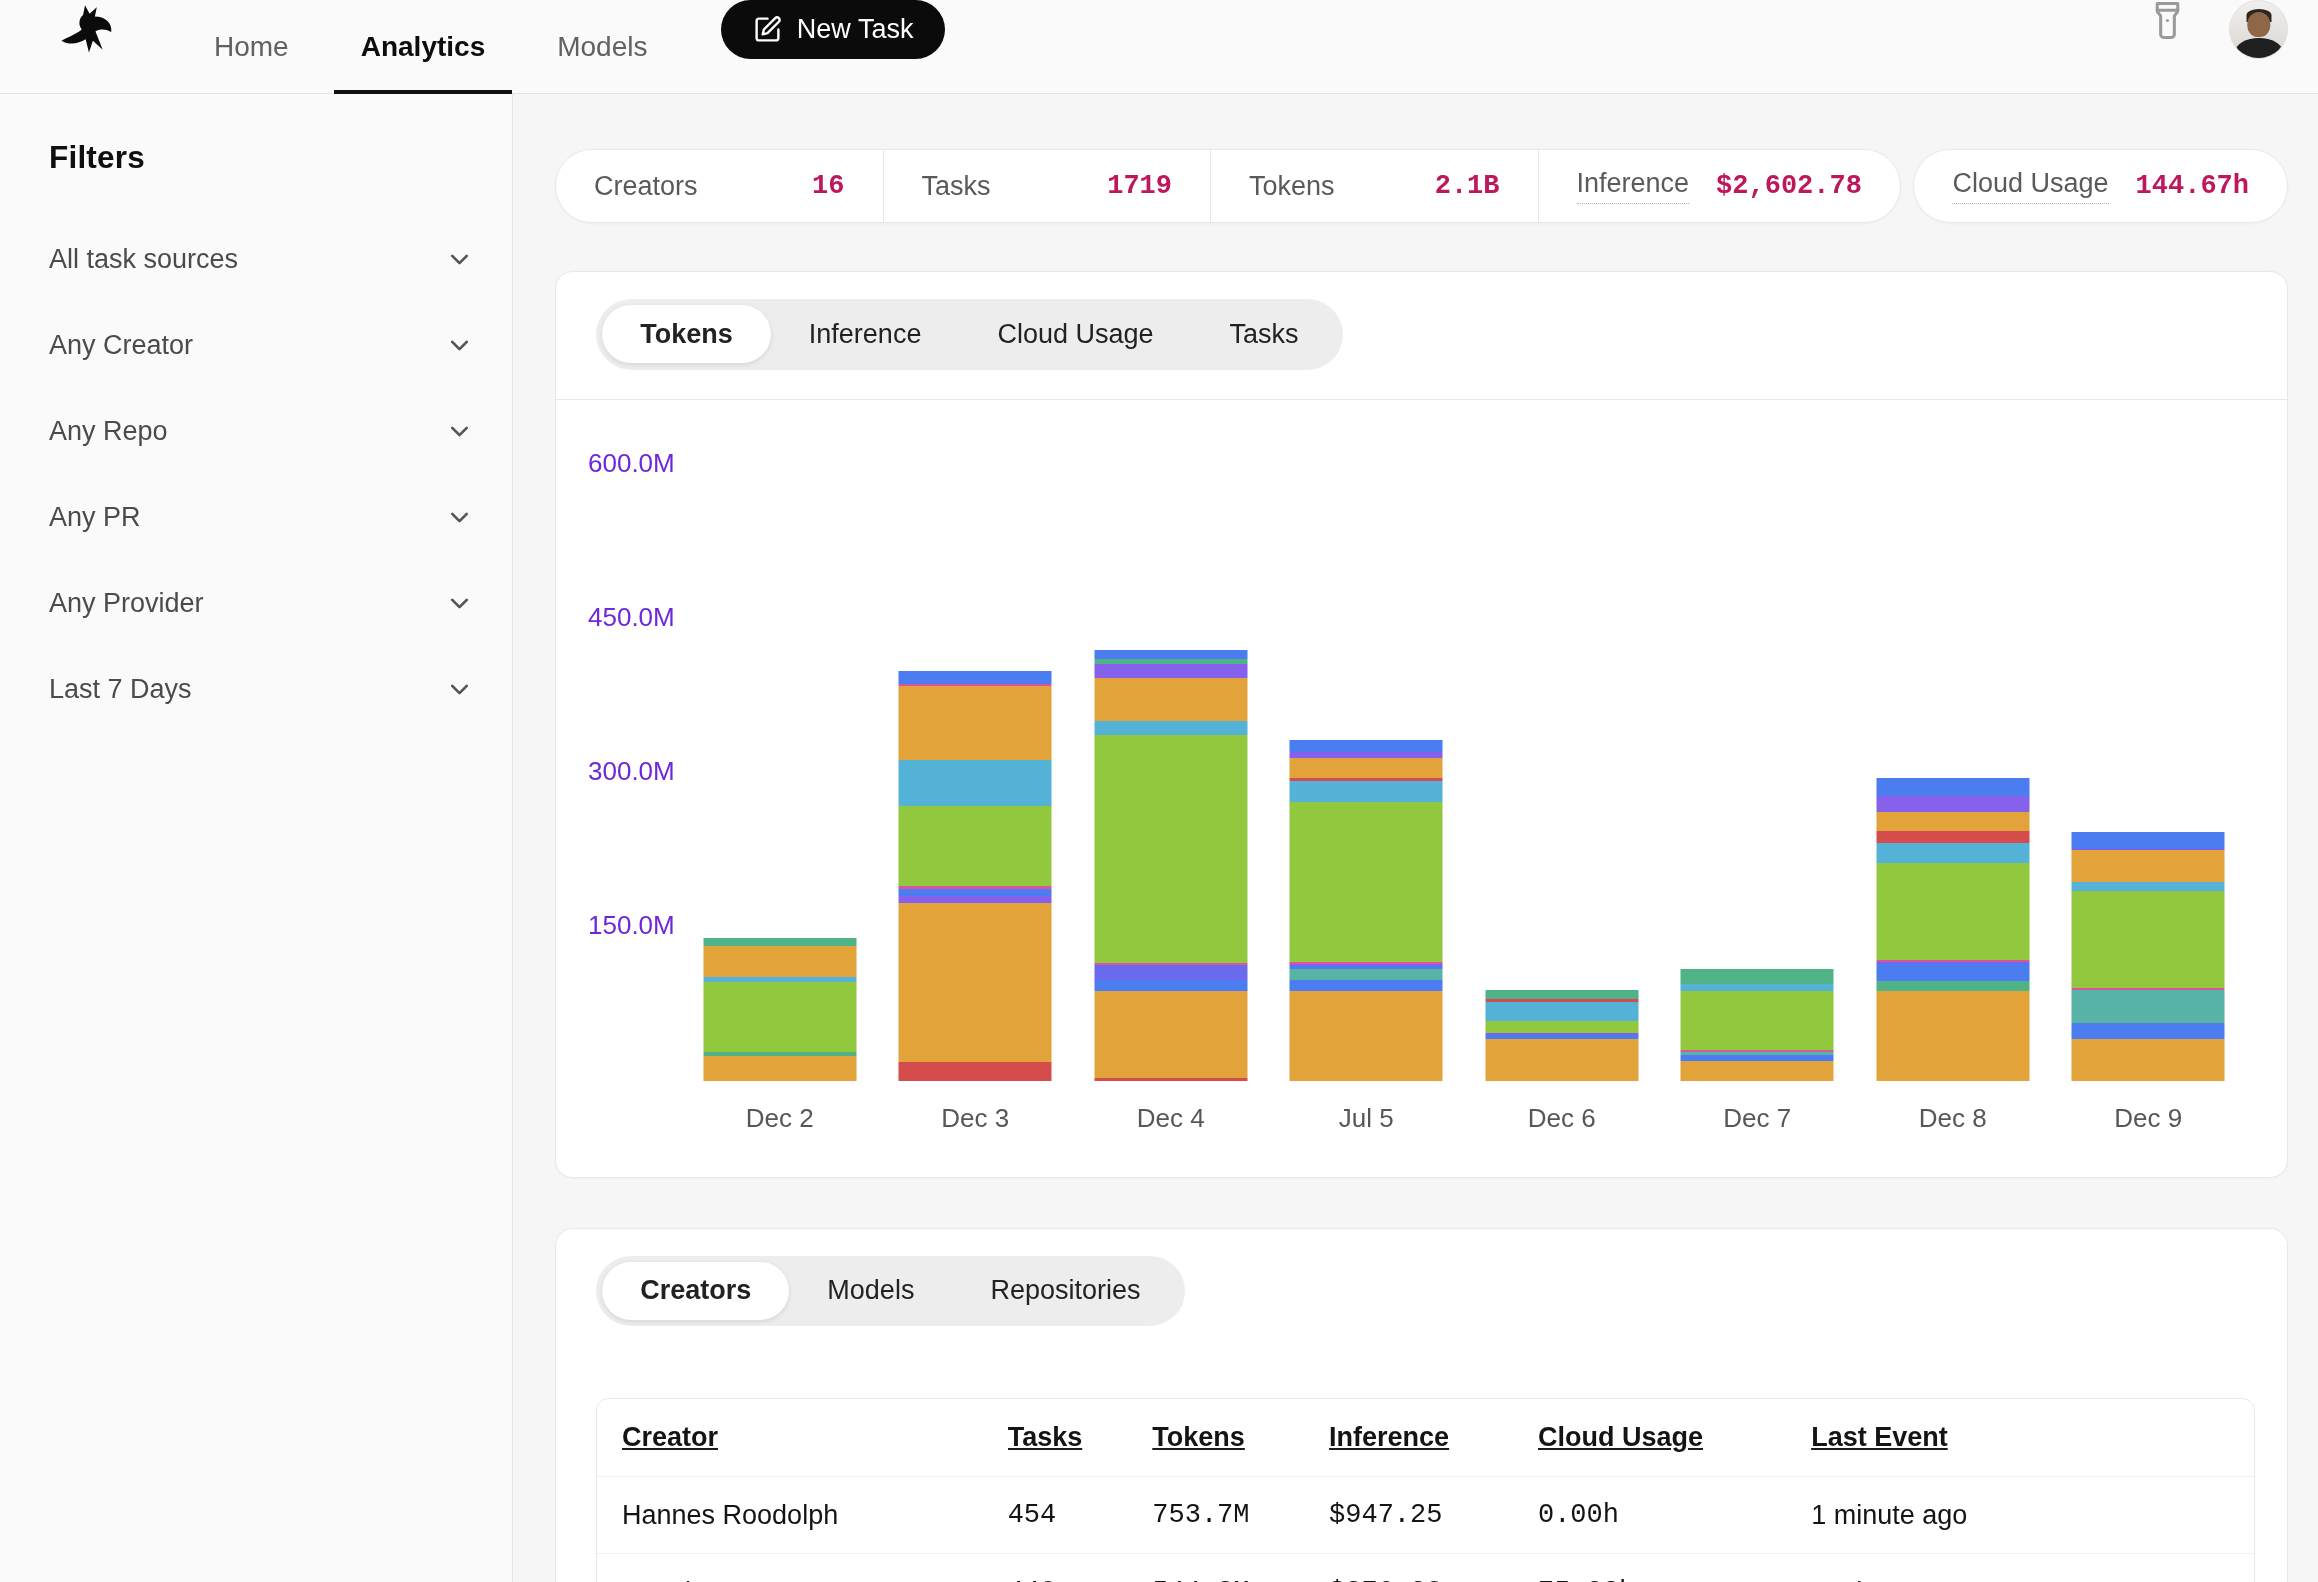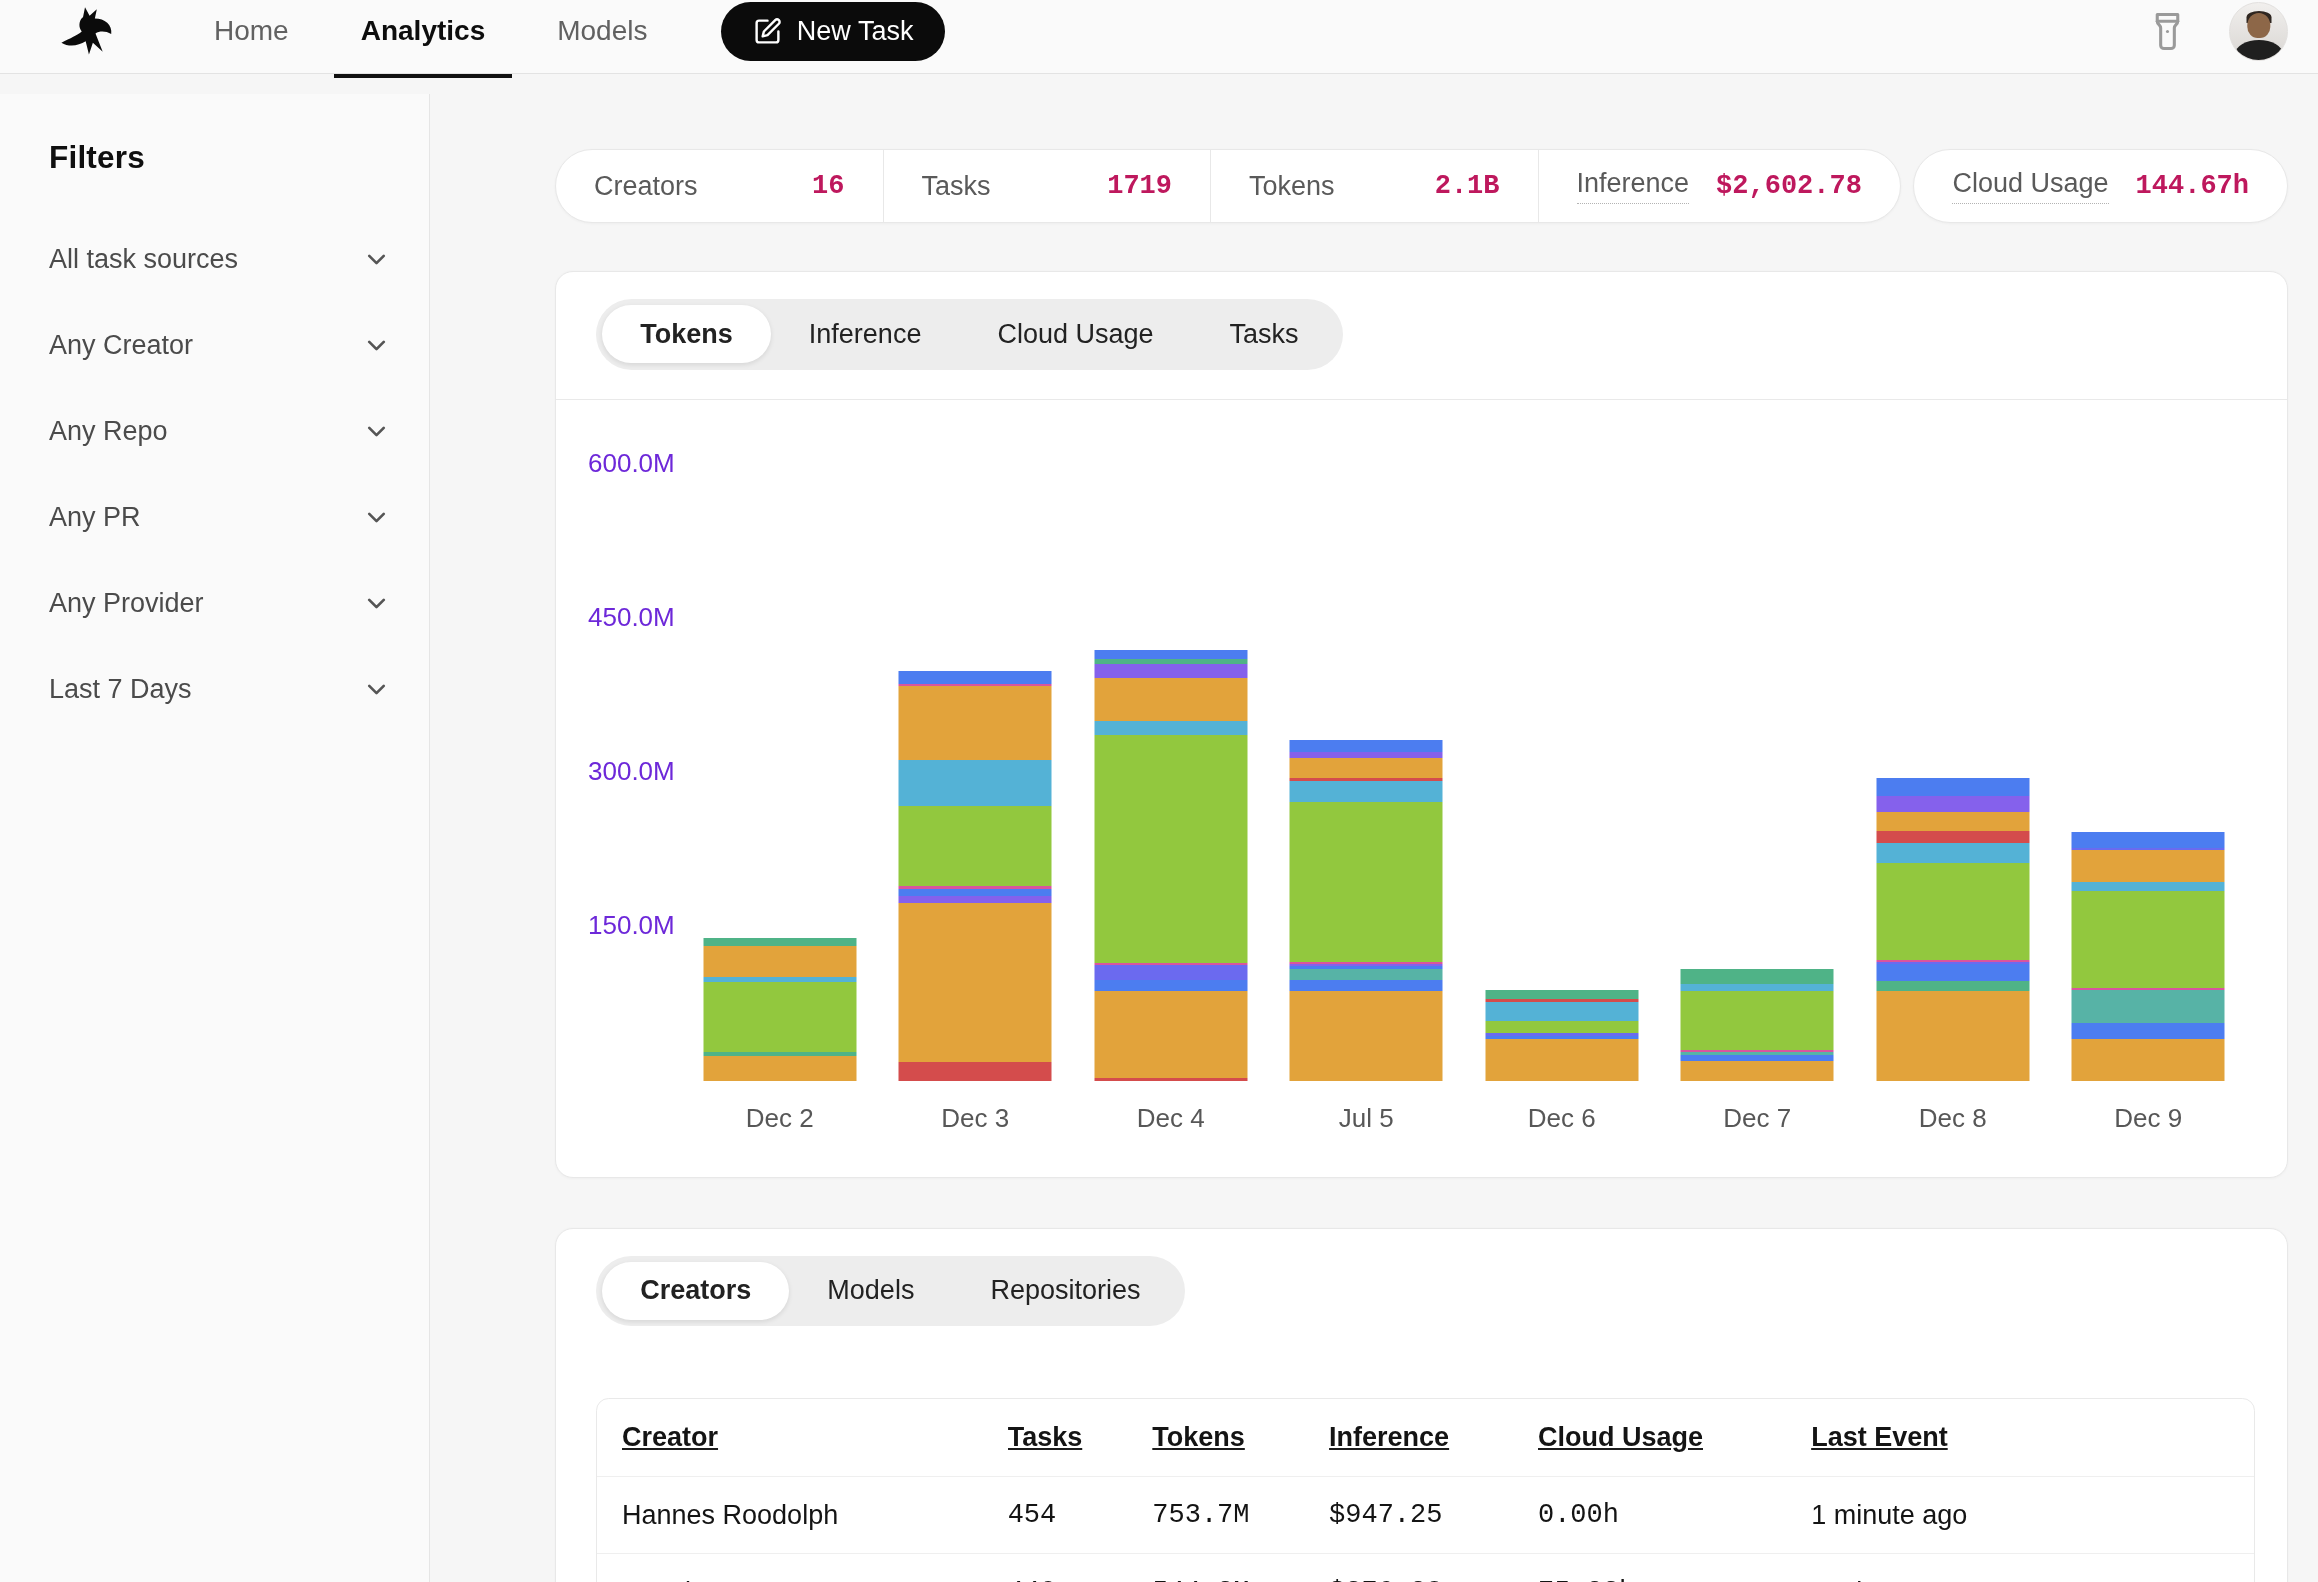--- a/index.html
+++ b/index.html
@@ -1,22 +1,22 @@
 <!DOCTYPE html>
 <html style="font-size:14.4px"><head>
 <meta charset="utf-8">
 <style>
   * { margin:0; padding:0; box-sizing:border-box; }
   html,body { width:2319px; height:1582px; overflow:hidden; }
   body { background:#f6f6f6; font-family:"Liberation Sans", sans-serif; color:#1c1c1c; }
   svg { display:block; }
 
   
-  header { position:fixed; top:0; left:0; right:0; height:74px; background:#fafafa;
-           border-bottom:0.9px solid #e3e3e3; display:flex; align-items:center; padding:0 30px 11px 56px; z-index:5; }
+  header { position:fixed; top:0; left:0; right:0; height:94px; background:#fafafa;
+           border-bottom:0.9px solid #e3e3e3; display:flex; align-items:flex-start; padding:0 30px 11px 56px; z-index:5; }
   .logo { width:79px; height:59px; margin-right:43px; flex:0 0 auto; }
   nav { display:flex; align-items:stretch; height:94px; }
   .nav-link { display:flex; align-items:center; padding:0 9px; margin:0 27px; font-size:28px;
               color:#616161; position:relative; cursor:pointer; }
   .nav-link.active { color:#0d0d0d; font-weight:700; }
   .nav-link.active::after { content:""; position:absolute; left:-18px; right:-18px; bottom:0; height:3.6px; background:#111; }
   .new-task-btn { margin-left:38px; display:flex; align-items:center; gap:14.4px; background:#0b0b0b; color:#fff;
                   border:none; border-radius:899px; height:59px; padding:0 32px; font-size:27px; font-weight:500; cursor:pointer;
                   font-family:"Liberation Sans", sans-serif; }
   .hdr-spacer { flex:1; }
@@ -24,21 +24,21 @@
   .avatar { width:59px; height:59px; border-radius:50%; background:linear-gradient(180deg,#f1efed 0%,#d9d6d3 100%);
             position:relative; overflow:hidden; border:0.9px solid #e2e0de; cursor:pointer; flex:0 0 auto; }
   .avatar .head { position:absolute; left:50%; top:10.8px; transform:translateX(-50%); width:23.4px; height:25px;
                   border-radius:50% 50% 45% 45%; background:#8d6748; }
   .avatar .hair { position:absolute; left:50%; top:8px; transform:translateX(-50%); width:25px; height:12.6px;
                   border-radius:50% 50% 0 0; background:#2f2620; }
   .avatar .body { position:absolute; left:50%; bottom:-7.2px; transform:translateX(-50%); width:47px; height:27px;
                   border-radius:50% 50% 0 0; background:#1f1f1f; }
 
   
-  aside { position:fixed; top:94px; left:0; bottom:0; width:430px; background:#fafafa;
+  aside { position:fixed; top:94px; left:0; bottom:0; width:513px; background:#fafafa;
           border-right:0.9px solid #e5e5e5; padding:45px 38px 0 49px; }
   .filters-title { font-size:31.5px; font-weight:700; color:#0f0f0f; letter-spacing:0.2px; }
   .filter-item { display:flex; align-items:center; justify-content:space-between; margin-top:0; height:86px; cursor:pointer; }
   .filter-item:first-of-type { margin-top:40px; }
   .filter-label { font-size:27px; color:#4b4b4b; }
   .chev { width:29px; height:29px; }
 
   
   main { position:absolute; left:513px; top:94px; right:0; padding:55px 30px 0 42px; }
 

